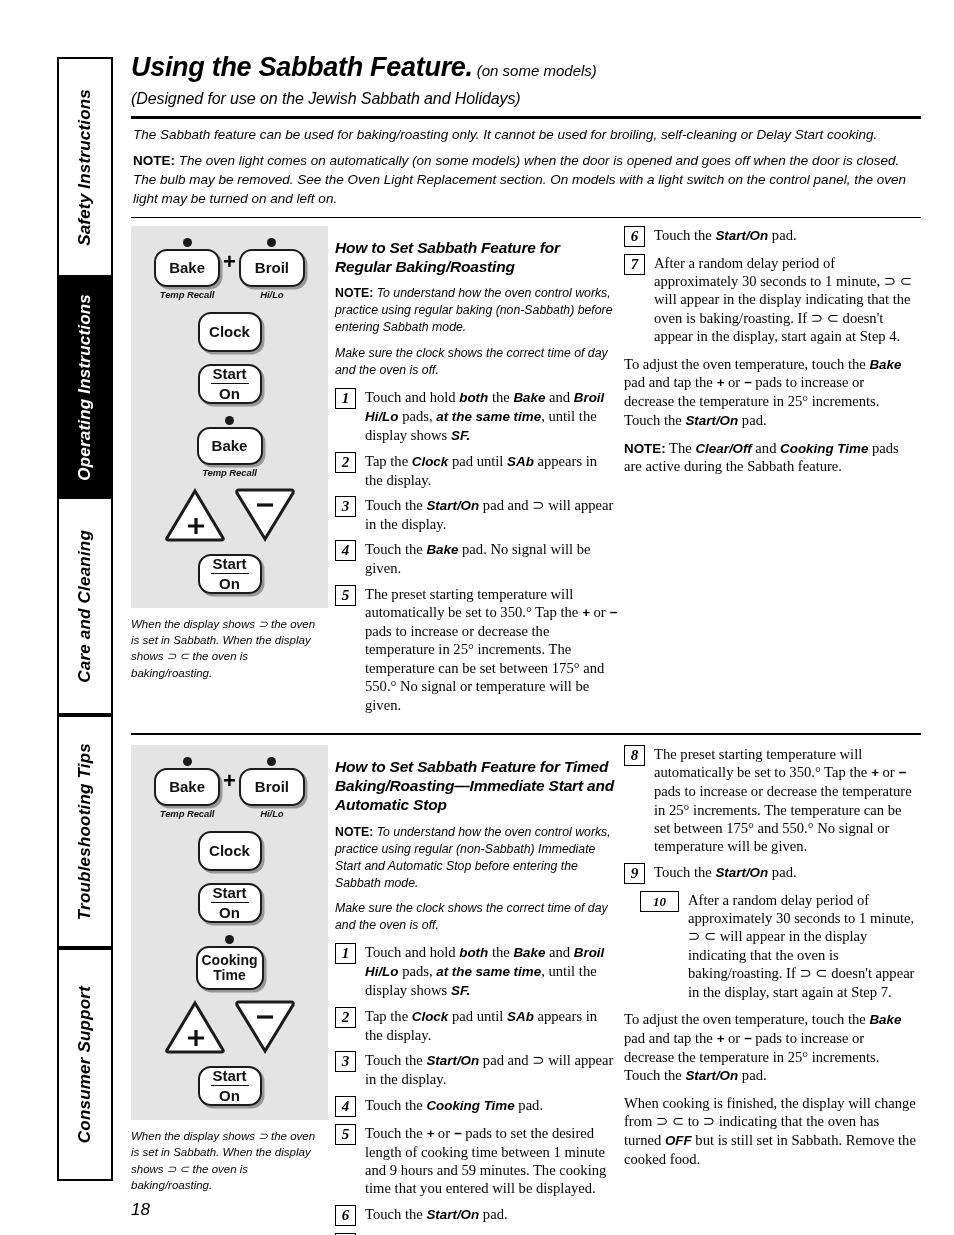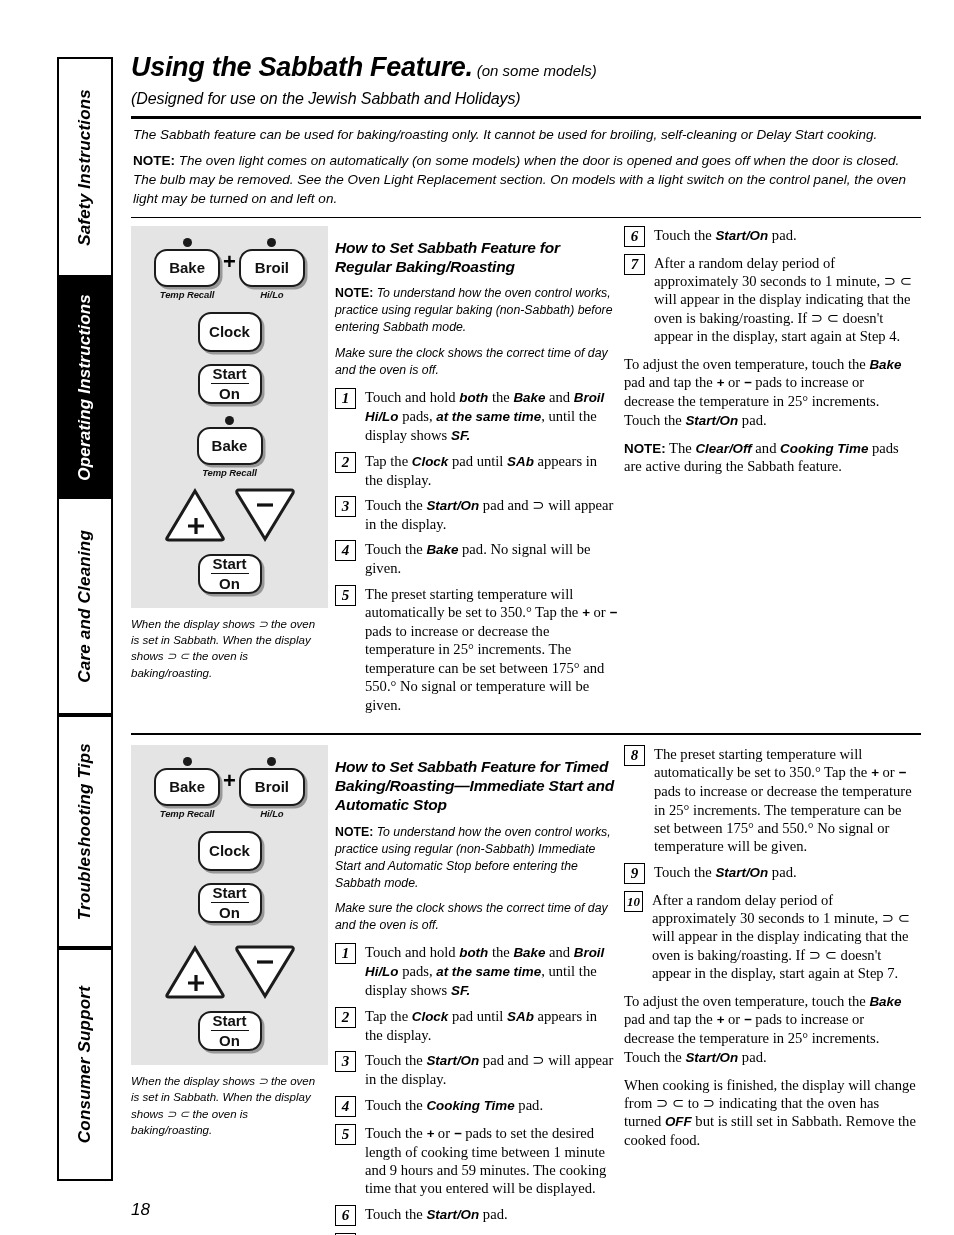--- a/index.html
+++ b/index.html
@@ -70,21 +70,21 @@
      margin:13px 0 9px 0;line-height:1.22;letter-spacing:-.2px;}
   .note{font-family:"Liberation Sans",sans-serif;font-style:italic;font-size:12.3px;line-height:1.38;
      margin:0 0 9px 0;}
   .note b{font-weight:bold;font-style:normal;}
 
   .steps{margin:0;padding:0;}
   .step{display:flex;margin-bottom:7px;}
   .stepnum{flex:0 0 auto;width:21px;height:21px;border:1.4px solid #000;box-sizing:border-box;
      display:flex;align-items:center;justify-content:center;margin-right:9px;
      font-family:"Liberation Serif",serif;font-style:italic;font-weight:bold;font-size:15px;line-height:1;}
-  .stepnum.wide{width:19px;font-size:13px;}
+  .stepnum.wide{width:39px;font-size:13px;margin-left:16px;}
   .steptext{font-family:"Liberation Serif",serif;font-size:14.6px;line-height:1.26;flex:1;}
   .steptext b{font-family:"Liberation Sans",sans-serif;font-weight:bold;font-style:italic;font-size:13.4px;}
 
   .bodyp{font-family:"Liberation Serif",serif;font-size:14.6px;line-height:1.26;margin:9px 0 0 0;}
   .bodyp b{font-family:"Liberation Sans",sans-serif;font-weight:bold;font-style:italic;font-size:13.4px;}
   .bodyp .notelbl{font-family:"Liberation Sans",sans-serif;font-weight:bold;font-style:normal;font-size:13.4px;}
 
   .sec-divider{border-top:2.5px solid #000;margin:12px 0 10px 0;}
 
   .pagenum{position:absolute;left:131px;top:1200px;font-family:"Liberation Sans",sans-serif;
@@ -284,20 +284,29 @@
         <div class="gap"></div>
         <div class="prow">
           <div class="key start">
             <span>Start</span>
             <span class="divline"></span>
             <span>On</span>
           </div>
         </div>
 
         <div class="gap"></div>
+        <div class="prow">
+          <div class="keywrap">
+            <div class="dot"></div>
+            <div class="key cook">
+              <span>Cooking</span>
+              <span>Time</span>
+            </div>
+          </div>
+        </div>
 
         <div class="tri-row">
           <div class="tri">
             <svg width="62" height="54" viewBox="0 0 62 54">
               <path d="M31 3 L59 50 Q60 52 57 52 L5 52 Q2 52 3 50 Z" fill="#fff" stroke="#1b1b1b" stroke-width="3"></path>
               <path d="M24 38 H40 M32 30 V46" stroke="#111" stroke-width="3.2" fill="none"></path>
             </svg>
           </div>
           <div class="tri">
             <svg width="62" height="54" viewBox="0 0 62 54">

